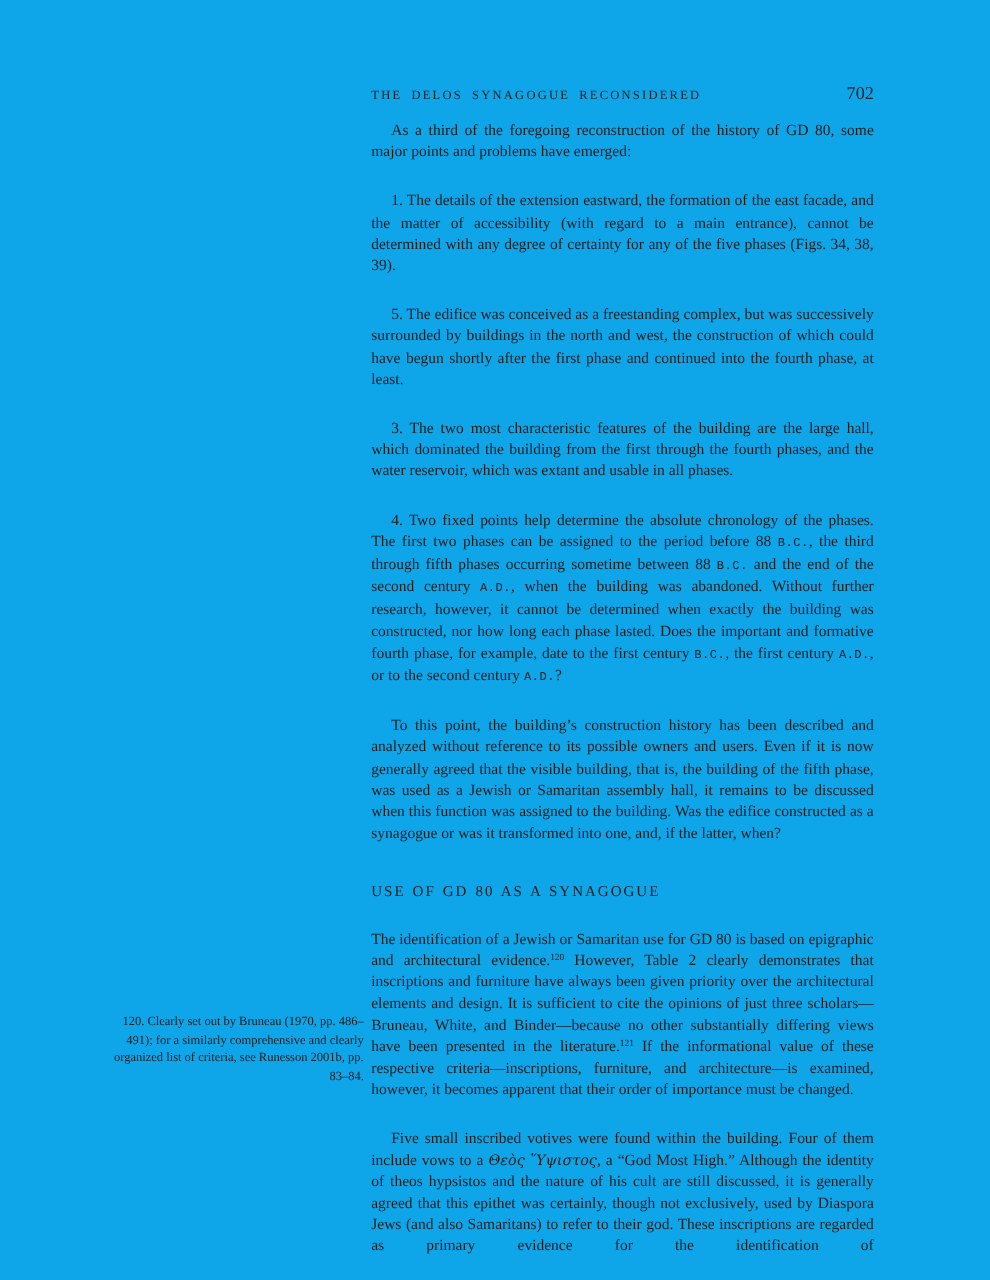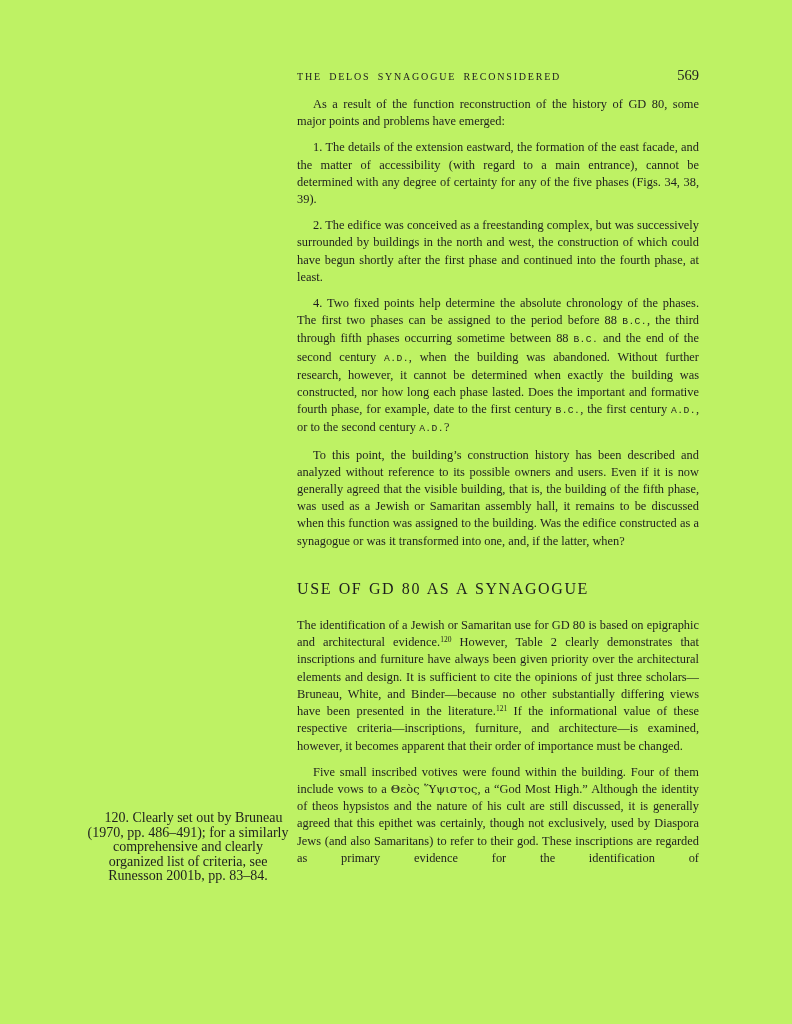--- a/index.html
+++ b/index.html
@@ -4,21 +4,21 @@
 <style>
   html, body {
     margin: 0;
     padding: 0;
     background: #ffffff;
   }
   .page {
     position: relative;
     width: 792px;
     height: 1024px;
-    background: #bef264;
+    background: #0ea5e9;
     color: #1e1e1e;
     font-family: "Liberation Serif", serif;
     overflow: hidden;
   }
   .running-head-row {
     position: absolute;
     left: 297px;
     top: 67px;
     width: 402px;
     display: flex;
@@ -40,68 +40,69 @@
     position: absolute;
     left: 297px;
     top: 96px;
     width: 402px;
     font-size: 12.4px;
     line-height: 17.2px;
     text-align: justify;
     color: #1e1e1e;
   }
   .para { margin: 0; }
-  .para + .para { margin-top: 9px; }
+  .para + .para { margin-top: 22px; }
   .indent { text-indent: 16px; }
   .cutoff { text-align-last: justify; }
   .section-heading {
     margin: 30px 0 20px 0;
-    font-size: 16px;
+    font-size: 12px;
     font-weight: normal;
     letter-spacing: 1.6px;
     word-spacing: 1px;
     text-align: left;
     text-align-last: left;
     color: #1e1e1e;
   }
   .footnotes {
     position: absolute;
     left: 85px;
     top: 811px;
     width: 206px;
-    font-size: 14px;
+    font-size: 10px;
     line-height: 14.6px;
-    text-align: center;
+    text-align: right;
     color: #1e1e1e;
   }
   .footnote { margin: 0; text-indent: 11px; }
   
   .run-i { }
   .run-sc { font-size: 0.78em; letter-spacing: 0.4px; font-family: Liberation Mono, monospace; }
   .run-sup { font-size: 7.5px; vertical-align: 4px; line-height: 0; }
-  .run-gr { font-family: "DejaVu Serif", serif; font-size: 0.93em; }
+  .run-gr { font-family: "DejaVu Serif", serif; font-size: 0.93em; font-style: italic; }
 </style>
 </head>
 <body>
 
 <div class="page">
 
   <div class="running-head-row">
     <span class="running-head">THE DELOS SYNAGOGUE RECONSIDERED</span>
-    <span class="page-number">569</span>
+    <span class="page-number">702</span>
   </div>
 
   <div class="footnotes">
     <p class="footnote"><span>120. Clearly set out by Bruneau (1970, pp. 486–491); for a similarly comprehensive and clearly organized list of criteria, see Runesson 2001b, pp. 83–84.</span></p>
   </div>
 
   <div class="main">
-    <p class="para indent"><span>As a result of the function reconstruction of the history of </span><span class="run-i">GD</span><span> 80, some major points and problems have emerged:</span></p>
+    <p class="para indent"><span>As a third of the foregoing reconstruction of the history of </span><span class="run-i">GD</span><span> 80, some major points and problems have emerged:</span></p>
     <p class="para indent"><span>1. The details of the extension eastward, the formation of the east facade, and the matter of accessibility (with regard to a main entrance), cannot be determined with any degree of certainty for any of the five phases (Figs. 34, 38, 39).</span></p>
-    <p class="para indent"><span>2. The edifice was conceived as a freestanding complex, but was successively surrounded by buildings in the north and west, the construction of which could have begun shortly after the first phase and continued into the fourth phase, at least.</span></p>
+    <p class="para indent"><span>5. The edifice was conceived as a freestanding complex, but was successively surrounded by buildings in the north and west, the construction of which could have begun shortly after the first phase and continued into the fourth phase, at least.</span></p>
+    <p class="para indent"><span>3. The two most characteristic features of the building are the large hall, which dominated the building from the first through the fourth phases, and the water reservoir, which was extant and usable in all phases.</span></p>
     <p class="para indent"><span>4. Two fixed points help determine the absolute chronology of the phases. The first two phases can be assigned to the period before 88 </span><span class="run-sc">B.C.</span><span>, the third through fifth phases occurring sometime between 88 </span><span class="run-sc">B.C.</span><span> and the end of the second century </span><span class="run-sc">A.D.</span><span>, when the building was abandoned. Without further research, however, it cannot be determined when exactly the building was constructed, nor how long each phase lasted. Does the important and formative fourth phase, for example, date to the first century </span><span class="run-sc">B.C.</span><span>, the first century </span><span class="run-sc">A.D.</span><span>, or to the second century </span><span class="run-sc">A.D.</span><span>?</span></p>
     <p class="para indent"><span>To this point, the building’s construction history has been described and analyzed without reference to its possible owners and users. Even if it is now generally agreed that the visible building, that is, the building of the fifth phase, was used as a Jewish or Samaritan assembly hall, it remains to be discussed when this function was assigned to the building. Was the edifice constructed as a synagogue or was it transformed into one, and, if the latter, when?</span></p>
 
     <h2 class="section-heading"><span>USE OF </span><span class="run-i">GD</span><span> 80 AS A SYNAGOGUE</span></h2>
 
     <p class="para"><span>The identification of a Jewish or Samaritan use for </span><span class="run-i">GD</span><span> 80 is based on epigraphic and architectural evidence.</span><span class="run-sup">120</span><span> However, Table 2 clearly demonstrates that inscriptions and furniture have always been given priority over the architectural elements and design. It is sufficient to cite the opinions of just three scholars—Bruneau, White, and Binder—because no other substantially differing views have been presented in the literature.</span><span class="run-sup">121</span><span> If the informational value of these respective criteria—inscriptions, furniture, and architecture—is examined, however, it becomes apparent that their order of importance must be changed.</span></p>
     <p class="para indent cutoff"><span>Five small inscribed votives were found within the building. Four of them include vows to a </span><span class="run-gr">Θεὸς Ὕψιστος</span><span>, a “God Most High.” Although the identity of </span><span class="run-i">theos hypsistos</span><span> and the nature of his cult are still discussed, it is generally agreed that this epithet was certainly, though not exclusively, used by Diaspora Jews (and also Samaritans) to refer to their god. These inscriptions are regarded as primary evidence for the identification of</span></p>
   </div>
 
 </div>

